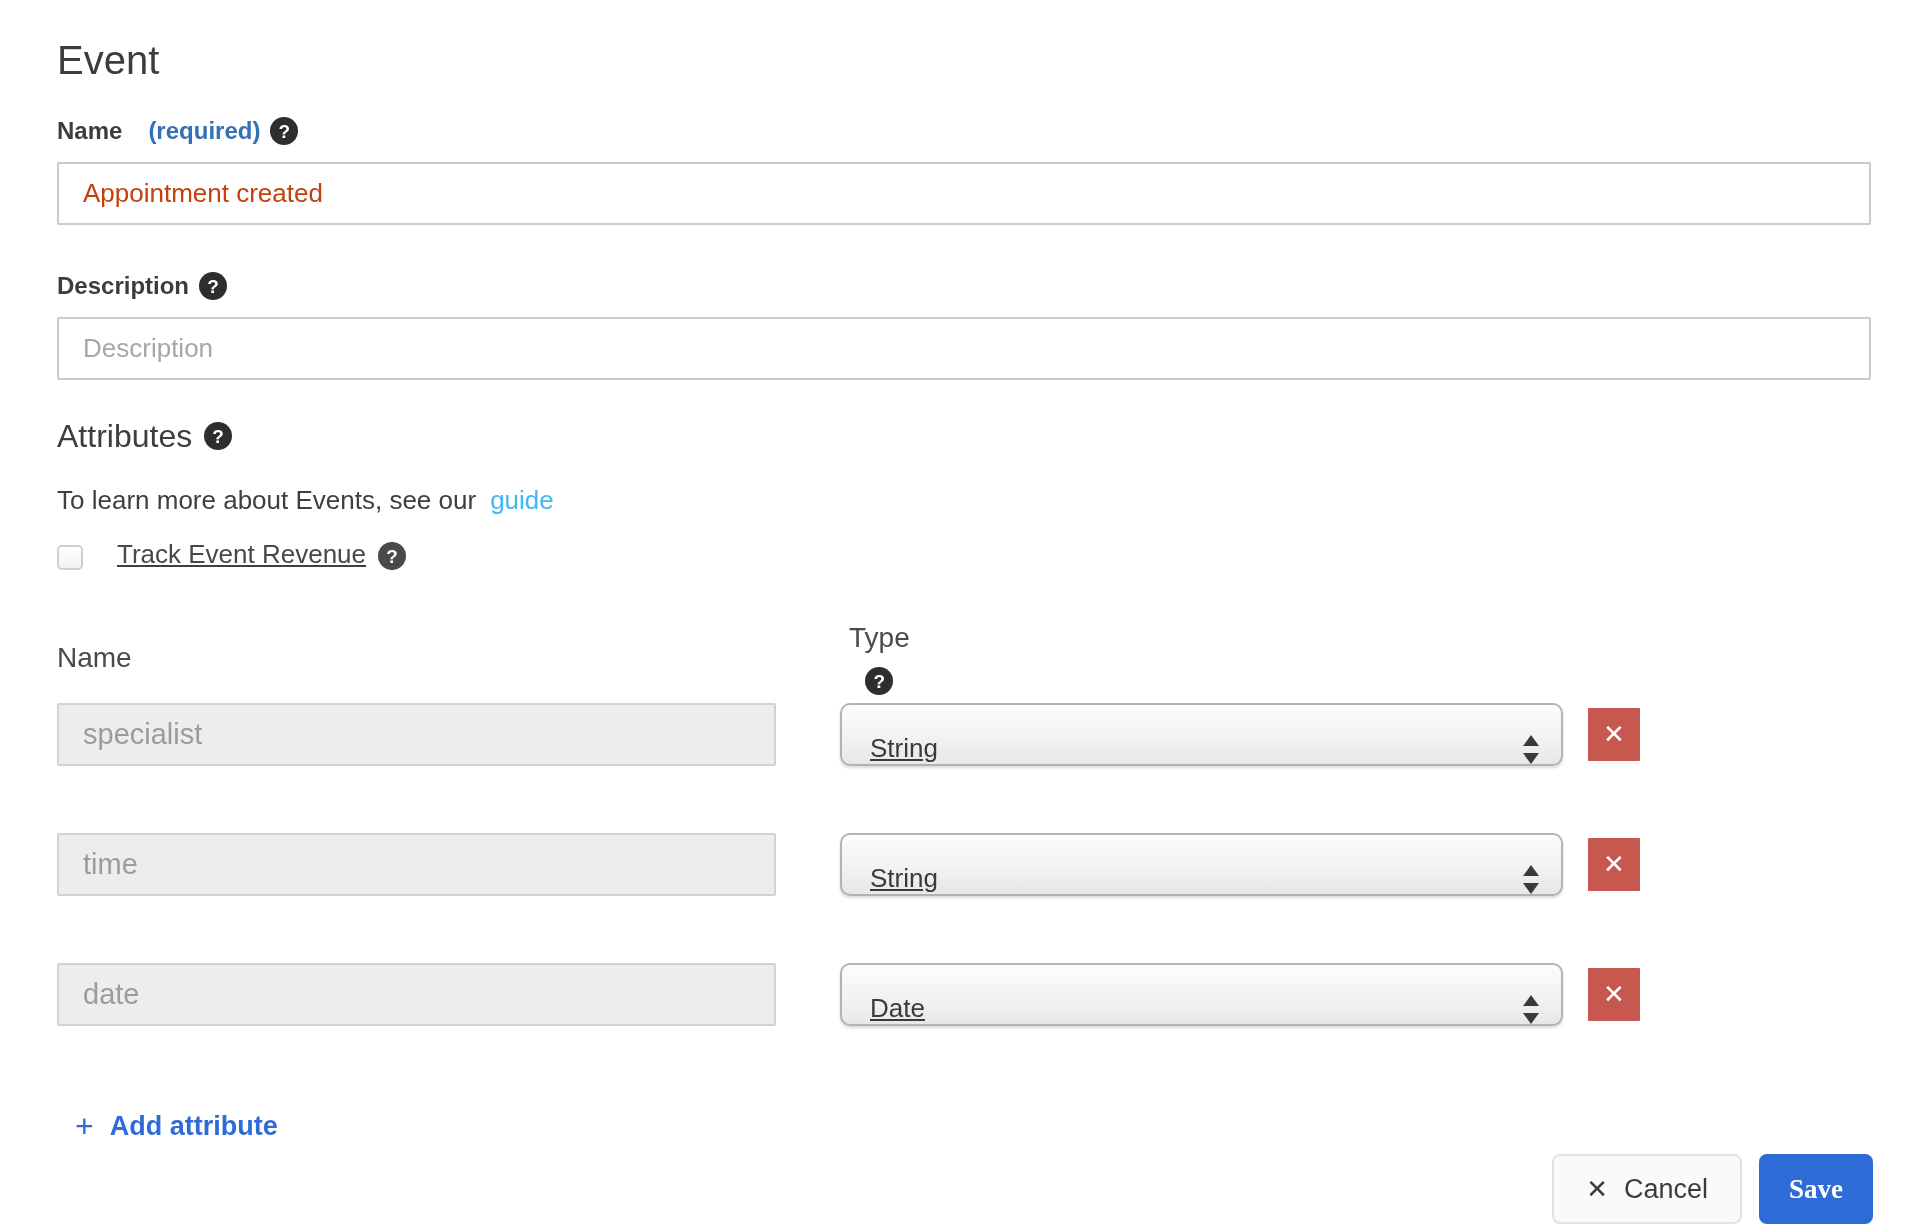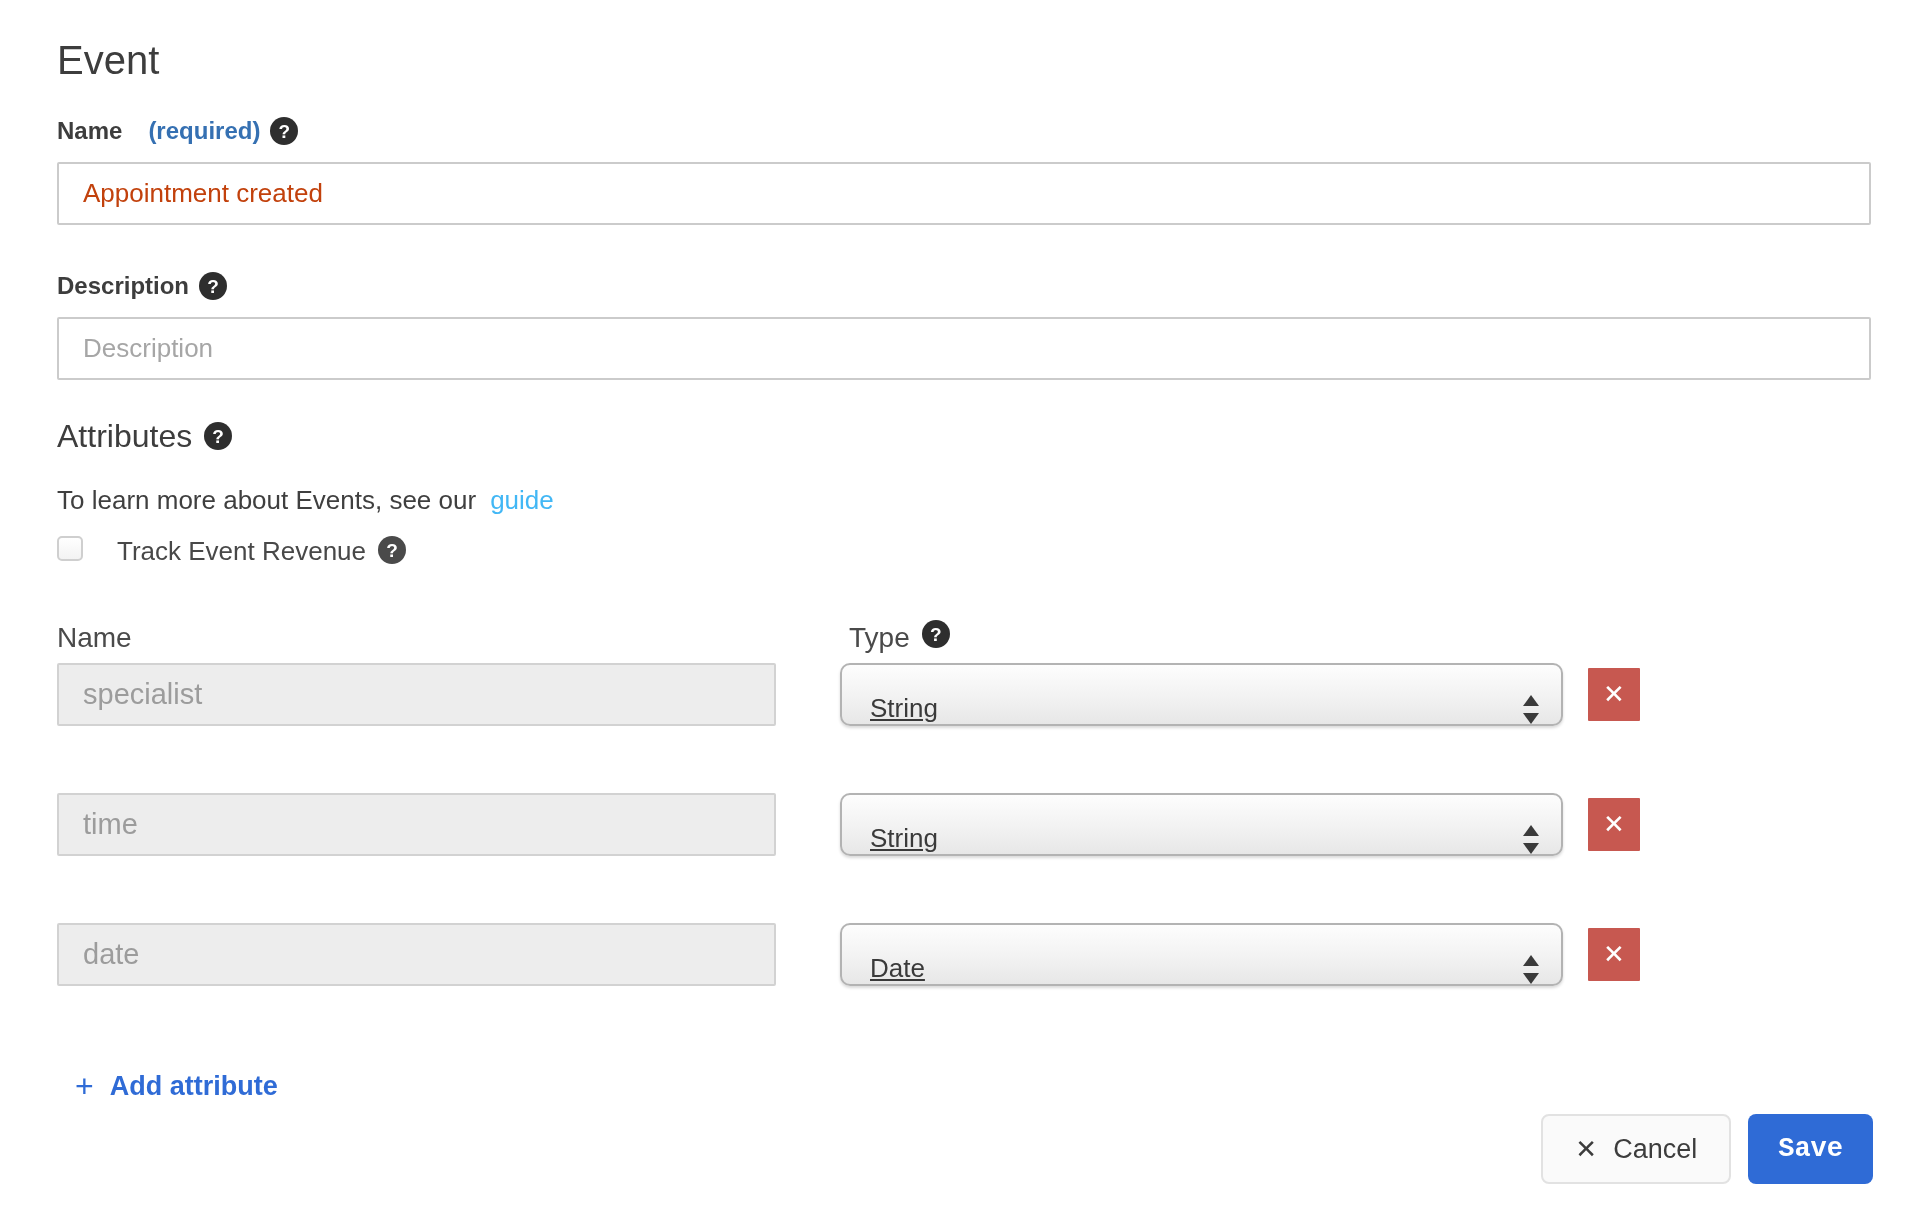--- a/index.html
+++ b/index.html
@@ -47,39 +47,39 @@
     margin-top: 36px; display: flex; align-items: center; gap: 12px;
     font-size: 32px; font-weight: 400; color: #3d3d3d; line-height: 40px;
   }
 
   .learn-row {
     margin-top: 28px; font-size: 26px; color: #3f3f3f; line-height: 32px;
   }
   .guide-link { color: #42b7f5; text-decoration: none; margin-left: 14px; cursor: pointer; }
 
   .checkbox-row {
-    margin-top: 20px; display: flex; align-items: flex-start; height: 34px;
+    margin-top: 20px; display: flex; align-items: flex-end; height: 34px; text-decoration: underline;
   }
   .checkbox {
     width: 26px; height: 25px;
     border: 2px solid #cfcfcf; border-radius: 5px;
     background: linear-gradient(180deg, #ffffff 0%, #f3f3f3 100%);
     cursor: pointer; flex: 0 0 auto;
   }
   .checkbox-label {
     margin-left: 34px; margin-right: 12px;
     font-size: 26px; color: #484848;
   }
 
   .attr-headers {
     margin-top: 50px; display: flex; align-items: center;
     font-size: 28px; font-weight: 400; color: #4a4a4a; line-height: 35px;
   }
   .attr-header-name { width: 783px; }
-  .attr-header-type { display: flex; align-items: flex-start; gap: 12px; padding-left: 9px; }
+  .attr-header-type { display: flex; align-items: center; gap: 12px; padding-left: 9px; flex-direction: column; }
 
   .attr-rows { margin-top: 8px; }
   .attr-row { display: flex; align-items: center; margin-bottom: 67px; }
 
   input.attr-input {
     width: 719px; height: 63px;
     background: #ededed;
     border: 2px solid #d2d2d2; border-radius: 2px;
     font-family: inherit; font-size: 29px; color: #9c9c9c;
     padding: 0 24px; outline: none;
@@ -131,21 +131,21 @@
   button.cancel-btn {
     height: 70px; padding: 0 32px;
     background: #fafafa; border: 2px solid #e2e2e2; border-radius: 8px;
     font-family: inherit; font-size: 27px; color: #3c3c3c;
     display: flex; align-items: center; gap: 16px; cursor: pointer;
   }
   .cancel-x { font-size: 26px; color: #3c3c3c; }
   button.save-btn {
     height: 70px; padding: 13px 30px;
     background: #2f6bd6; border: none; border-radius: 8px;
-    font-family: Liberation Mono, monospace; font-size: 27px; font-weight: 700; color: #ffffff;
+    font-family: Liberation Serif, serif; font-size: 27px; font-weight: 700; color: #ffffff;
     cursor: pointer;
   }
 </style>
 </head>
 <body>
 
 <div class="page">
 
   <h1 class="page-title">Event</h1>
 

